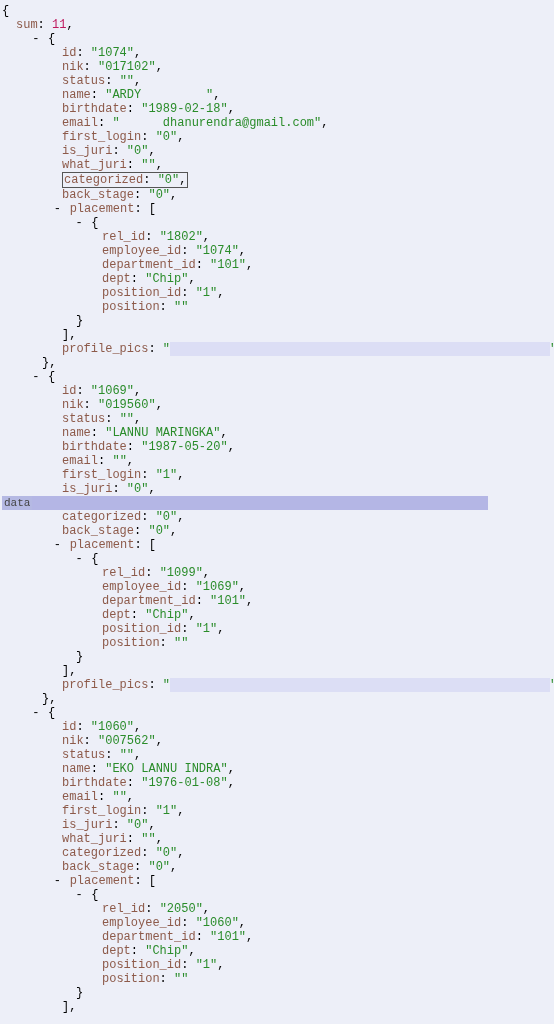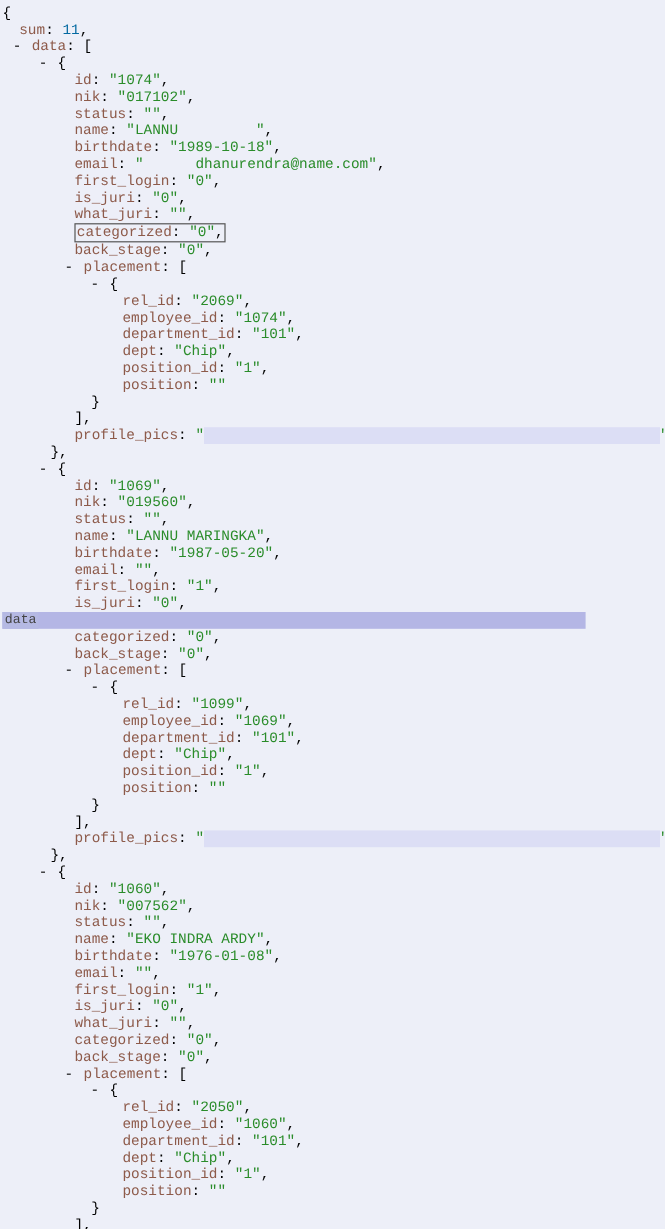--- a/index.html
+++ b/index.html
@@ -7,21 +7,21 @@
     font-family: Consolas, Monaco, 'Courier New', monospace;
     font-size: 12px;
     line-height: 14px;
     background: #edeff8;
     color: #000;
     padding: 4px 2px;
     width: 554px;
   }
   .line { white-space: pre; }
   .key { color: #8d5a4a; }
-  .num { color: #0369a1; }
+  .num { color: #be185d; }
   .str { color: #2a8c2a; }
   .punct { color: #000; }
   .toggle { color: #000; cursor: default; user-select: none; display: inline-block; width: 10px; text-align: center; }
   .boxed { border: 1px solid #555; padding: 0 1px; display: inline-block; }
   .long-highlight {
     background: #dcdef5;
     display: inline-block;
     padding: 0 4px;
     min-width: 380px;
   }
@@ -46,37 +46,36 @@
   .i4 { padding-left: 74px; }
   .i5 { padding-left: 100px; }
 </style>
 </head>
 <body>
 
 <div>
 
 <div class="line i0"><span class="punct">{</span></div>
 <div class="line i1"><span class="key">sum</span><span class="punct">: </span><span class="num">11</span><span class="punct">,</span></div>
-<div class="line"> <span class="toggle">-</span> <span class="key">data</span><span class="punct">: </span><span class="punct">[</span></div>
 
 <div class="line">    <span class="toggle">-</span> <span class="punct">{</span></div>
 <div class="line i3"><span class="key">id</span><span class="punct">: </span><span class="str">"<span>1074</span>"</span><span class="punct">,</span></div>
 <div class="line i3"><span class="key">nik</span><span class="punct">: </span><span class="str">"<span>017102</span>"</span><span class="punct">,</span></div>
 <div class="line i3"><span class="key">status</span><span class="punct">: </span><span class="str">"<span></span>"</span><span class="punct">,</span></div>
-<div class="line i3"><span class="key">name</span><span class="punct">: </span><span class="str">"<span>LANNU</span><span class="dim-text">         </span>"</span><span class="punct">,</span></div>
-<div class="line i3"><span class="key">birthdate</span><span class="punct">: </span><span class="str">"<span>1989-10-18</span>"</span><span class="punct">,</span></div>
-<div class="line i3"><span class="key">email</span><span class="punct">: </span><span class="str">"<span class="dim-text">      </span><span>dhanurendra@name.com</span>"</span><span class="punct">,</span></div>
+<div class="line i3"><span class="key">name</span><span class="punct">: </span><span class="str">"<span>ARDY</span><span class="dim-text">         </span>"</span><span class="punct">,</span></div>
+<div class="line i3"><span class="key">birthdate</span><span class="punct">: </span><span class="str">"<span>1989-02-18</span>"</span><span class="punct">,</span></div>
+<div class="line i3"><span class="key">email</span><span class="punct">: </span><span class="str">"<span class="dim-text">      </span><span>dhanurendra@gmail.com</span>"</span><span class="punct">,</span></div>
 <div class="line i3"><span class="key">first_login</span><span class="punct">: </span><span class="str">"<span>0</span>"</span><span class="punct">,</span></div>
 <div class="line i3"><span class="key">is_juri</span><span class="punct">: </span><span class="str">"<span>0</span>"</span><span class="punct">,</span></div>
 <div class="line i3"><span class="key">what_juri</span><span class="punct">: </span><span class="str">"<span></span>"</span><span class="punct">,</span></div>
 <div class="line i3"><span class="boxed"><span class="key">categorized</span><span class="punct">: </span><span class="str">"<span>0</span>"</span><span class="punct">,</span></span></div>
 <div class="line i3"><span class="key">back_stage</span><span class="punct">: </span><span class="str">"<span>0</span>"</span><span class="punct">,</span></div>
 <div class="line">       <span class="toggle">-</span> <span class="key">placement</span><span class="punct">: </span><span class="punct">[</span></div>
 <div class="line">          <span class="toggle">-</span> <span class="punct">{</span></div>
-<div class="line i5"><span class="key">rel_id</span><span class="punct">: </span><span class="str">"<span>2069</span>"</span><span class="punct">,</span></div>
+<div class="line i5"><span class="key">rel_id</span><span class="punct">: </span><span class="str">"<span>1802</span>"</span><span class="punct">,</span></div>
 <div class="line i5"><span class="key">employee_id</span><span class="punct">: </span><span class="str">"<span>1074</span>"</span><span class="punct">,</span></div>
 <div class="line i5"><span class="key">department_id</span><span class="punct">: </span><span class="str">"<span>101</span>"</span><span class="punct">,</span></div>
 <div class="line i5"><span class="key">dept</span><span class="punct">: </span><span class="str">"<span>Chip</span>"</span><span class="punct">,</span></div>
 <div class="line i5"><span class="key">position_id</span><span class="punct">: </span><span class="str">"<span>1</span>"</span><span class="punct">,</span></div>
 <div class="line i5"><span class="key">position</span><span class="punct">: </span><span class="str">"<span></span>"</span></div>
 <div class="line i4"><span class="punct">}</span></div>
 <div class="line i3"><span class="punct">]</span><span class="punct">,</span></div>
 <div class="line i3"><span class="key">profile_pics</span><span class="punct">: </span><span class="str">"<span class="long-highlight"> </span>"</span></div>
 <div class="line i2"><span class="punct">}</span><span class="punct">,</span></div>
 
@@ -107,21 +106,21 @@
 <div class="line i5"><span class="key">position</span><span class="punct">: </span><span class="str">"<span></span>"</span></div>
 <div class="line i4"><span class="punct">}</span></div>
 <div class="line i3"><span class="punct">]</span><span class="punct">,</span></div>
 <div class="line i3"><span class="key">profile_pics</span><span class="punct">: </span><span class="str">"<span class="long-highlight"> </span>"</span></div>
 <div class="line i2"><span class="punct">}</span><span class="punct">,</span></div>
 
 <div class="line">    <span class="toggle">-</span> <span class="punct">{</span></div>
 <div class="line i3"><span class="key">id</span><span class="punct">: </span><span class="str">"<span>1060</span>"</span><span class="punct">,</span></div>
 <div class="line i3"><span class="key">nik</span><span class="punct">: </span><span class="str">"<span>007562</span>"</span><span class="punct">,</span></div>
 <div class="line i3"><span class="key">status</span><span class="punct">: </span><span class="str">"<span></span>"</span><span class="punct">,</span></div>
-<div class="line i3"><span class="key">name</span><span class="punct">: </span><span class="str">"<span>EKO INDRA ARDY</span>"</span><span class="punct">,</span></div>
+<div class="line i3"><span class="key">name</span><span class="punct">: </span><span class="str">"<span>EKO LANNU INDRA</span>"</span><span class="punct">,</span></div>
 <div class="line i3"><span class="key">birthdate</span><span class="punct">: </span><span class="str">"<span>1976-01-08</span>"</span><span class="punct">,</span></div>
 <div class="line i3"><span class="key">email</span><span class="punct">: </span><span class="str">"<span></span>"</span><span class="punct">,</span></div>
 <div class="line i3"><span class="key">first_login</span><span class="punct">: </span><span class="str">"<span>1</span>"</span><span class="punct">,</span></div>
 <div class="line i3"><span class="key">is_juri</span><span class="punct">: </span><span class="str">"<span>0</span>"</span><span class="punct">,</span></div>
 <div class="line i3"><span class="key">what_juri</span><span class="punct">: </span><span class="str">"<span></span>"</span><span class="punct">,</span></div>
 <div class="line i3"><span class="key">categorized</span><span class="punct">: </span><span class="str">"<span>0</span>"</span><span class="punct">,</span></div>
 <div class="line i3"><span class="key">back_stage</span><span class="punct">: </span><span class="str">"<span>0</span>"</span><span class="punct">,</span></div>
 <div class="line">       <span class="toggle">-</span> <span class="key">placement</span><span class="punct">: </span><span class="punct">[</span></div>
 <div class="line">          <span class="toggle">-</span> <span class="punct">{</span></div>
 <div class="line i5"><span class="key">rel_id</span><span class="punct">: </span><span class="str">"<span>2050</span>"</span><span class="punct">,</span></div>

